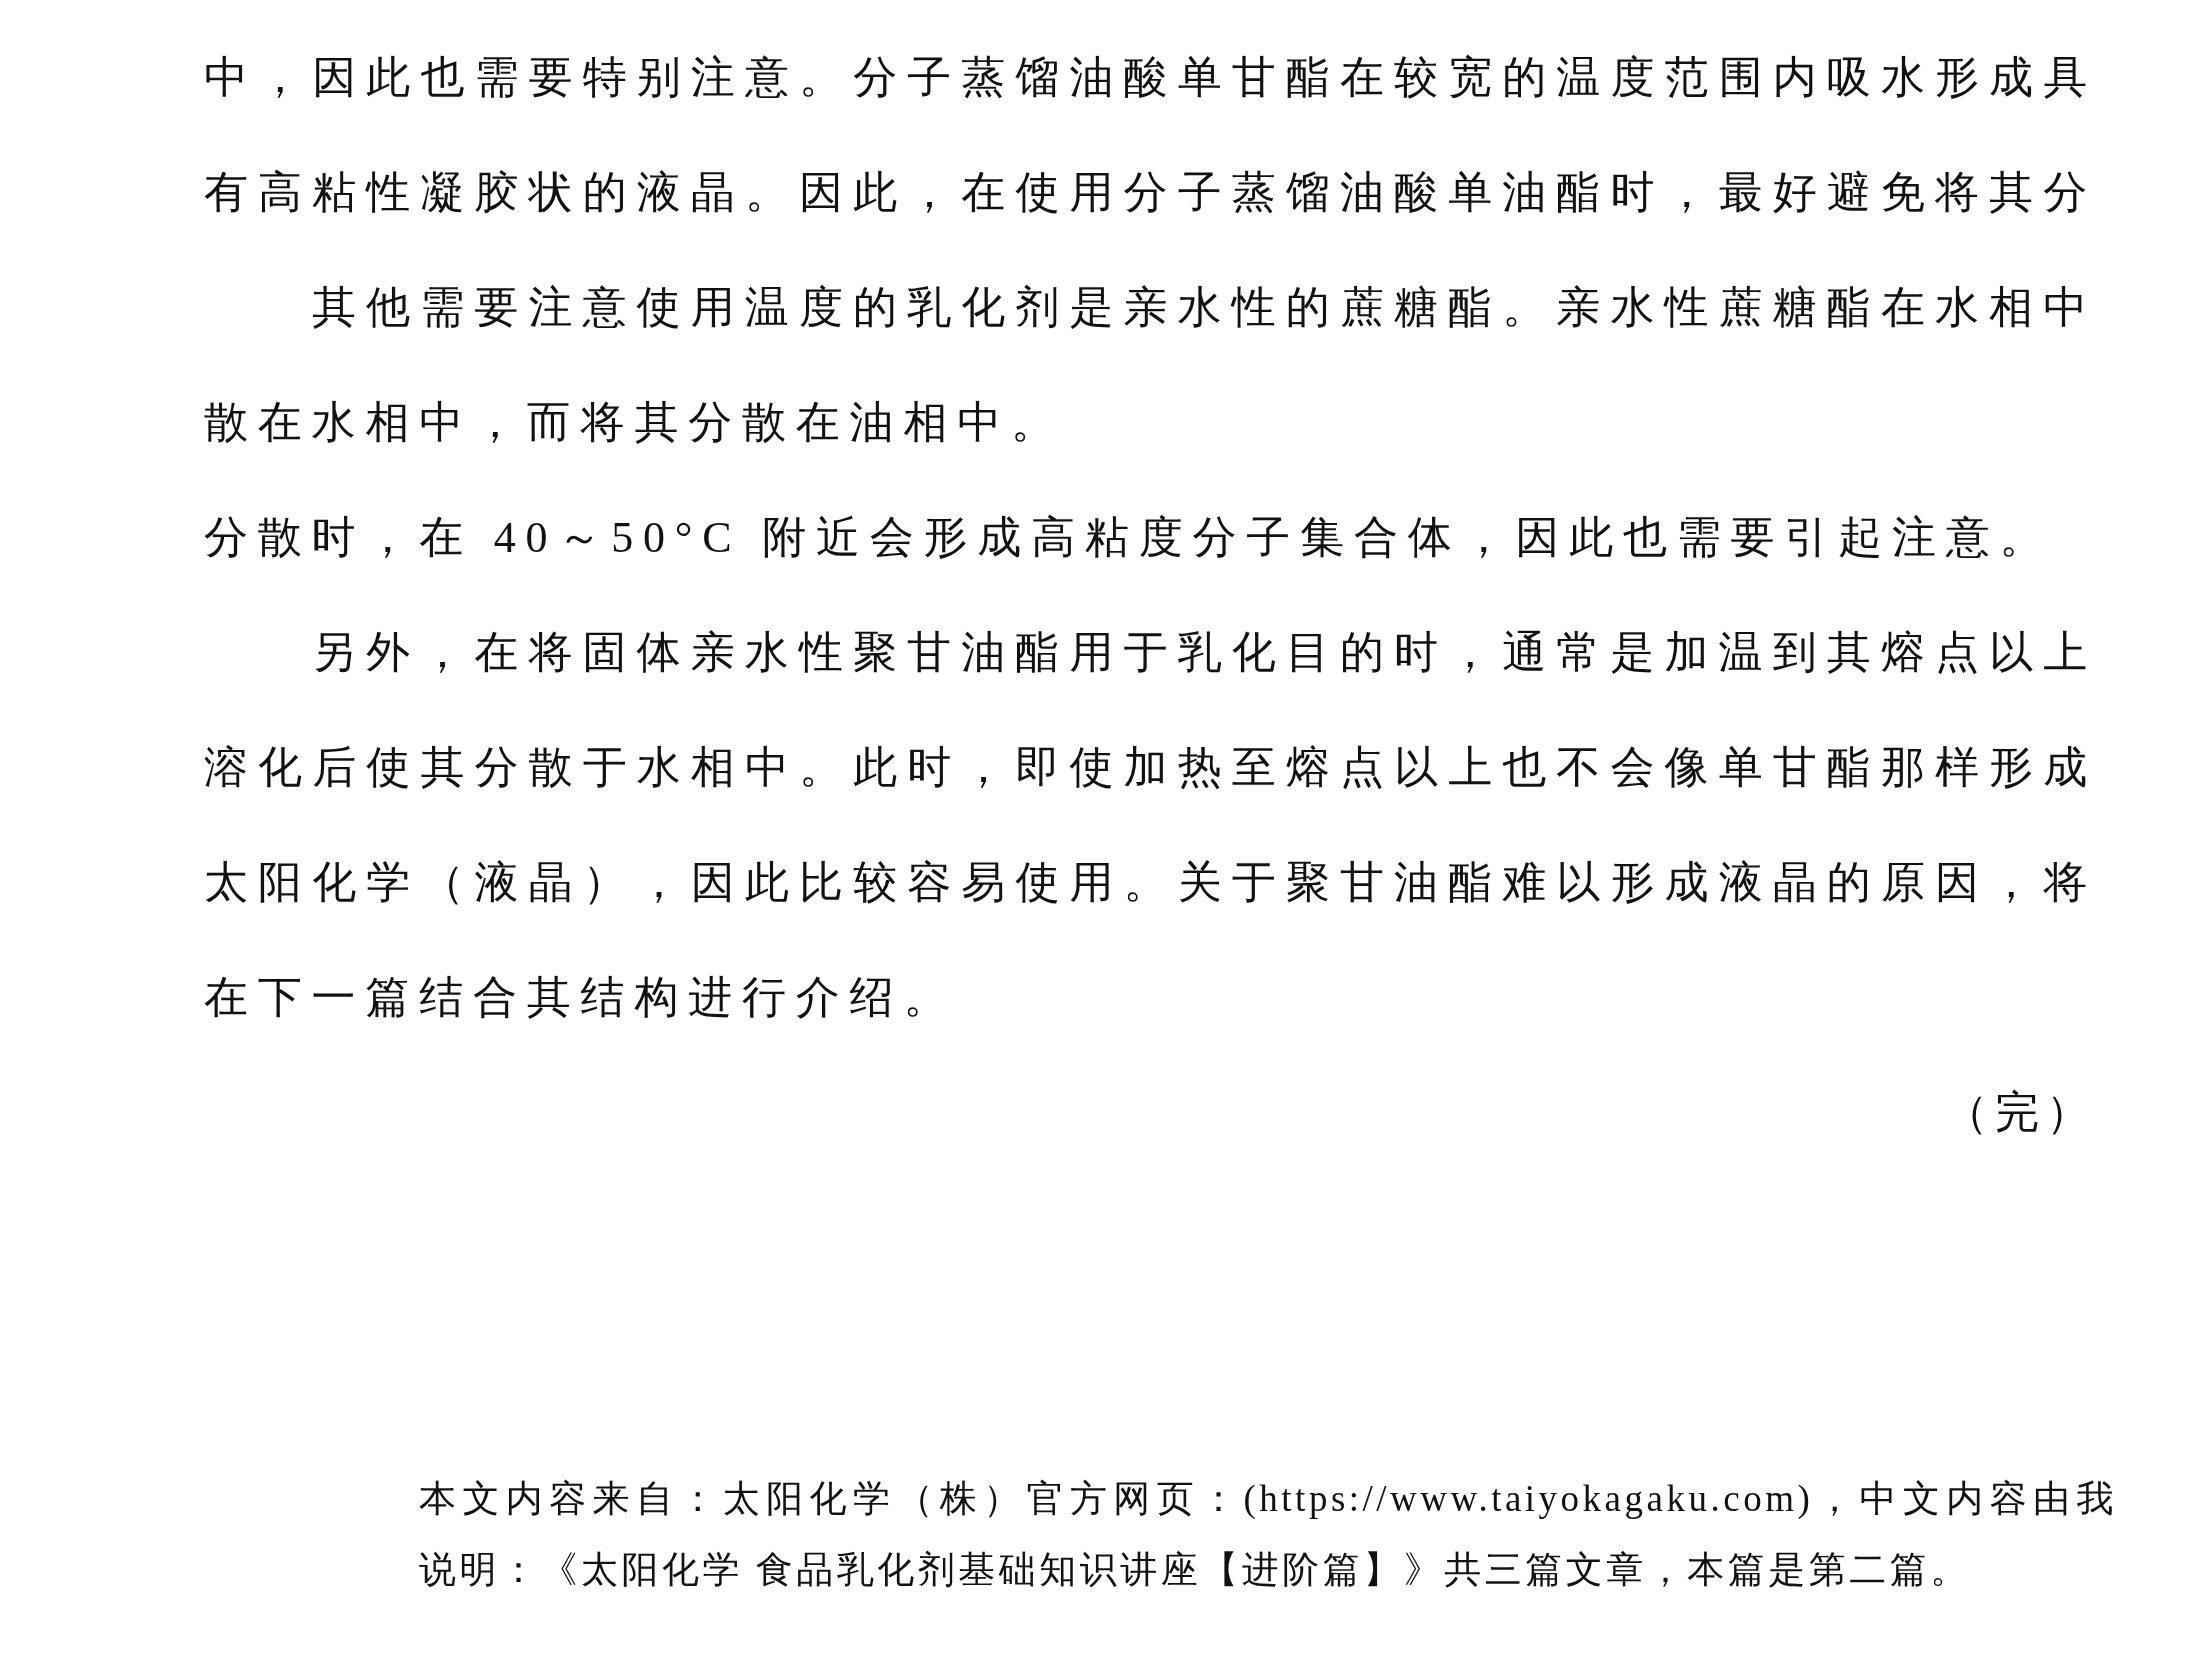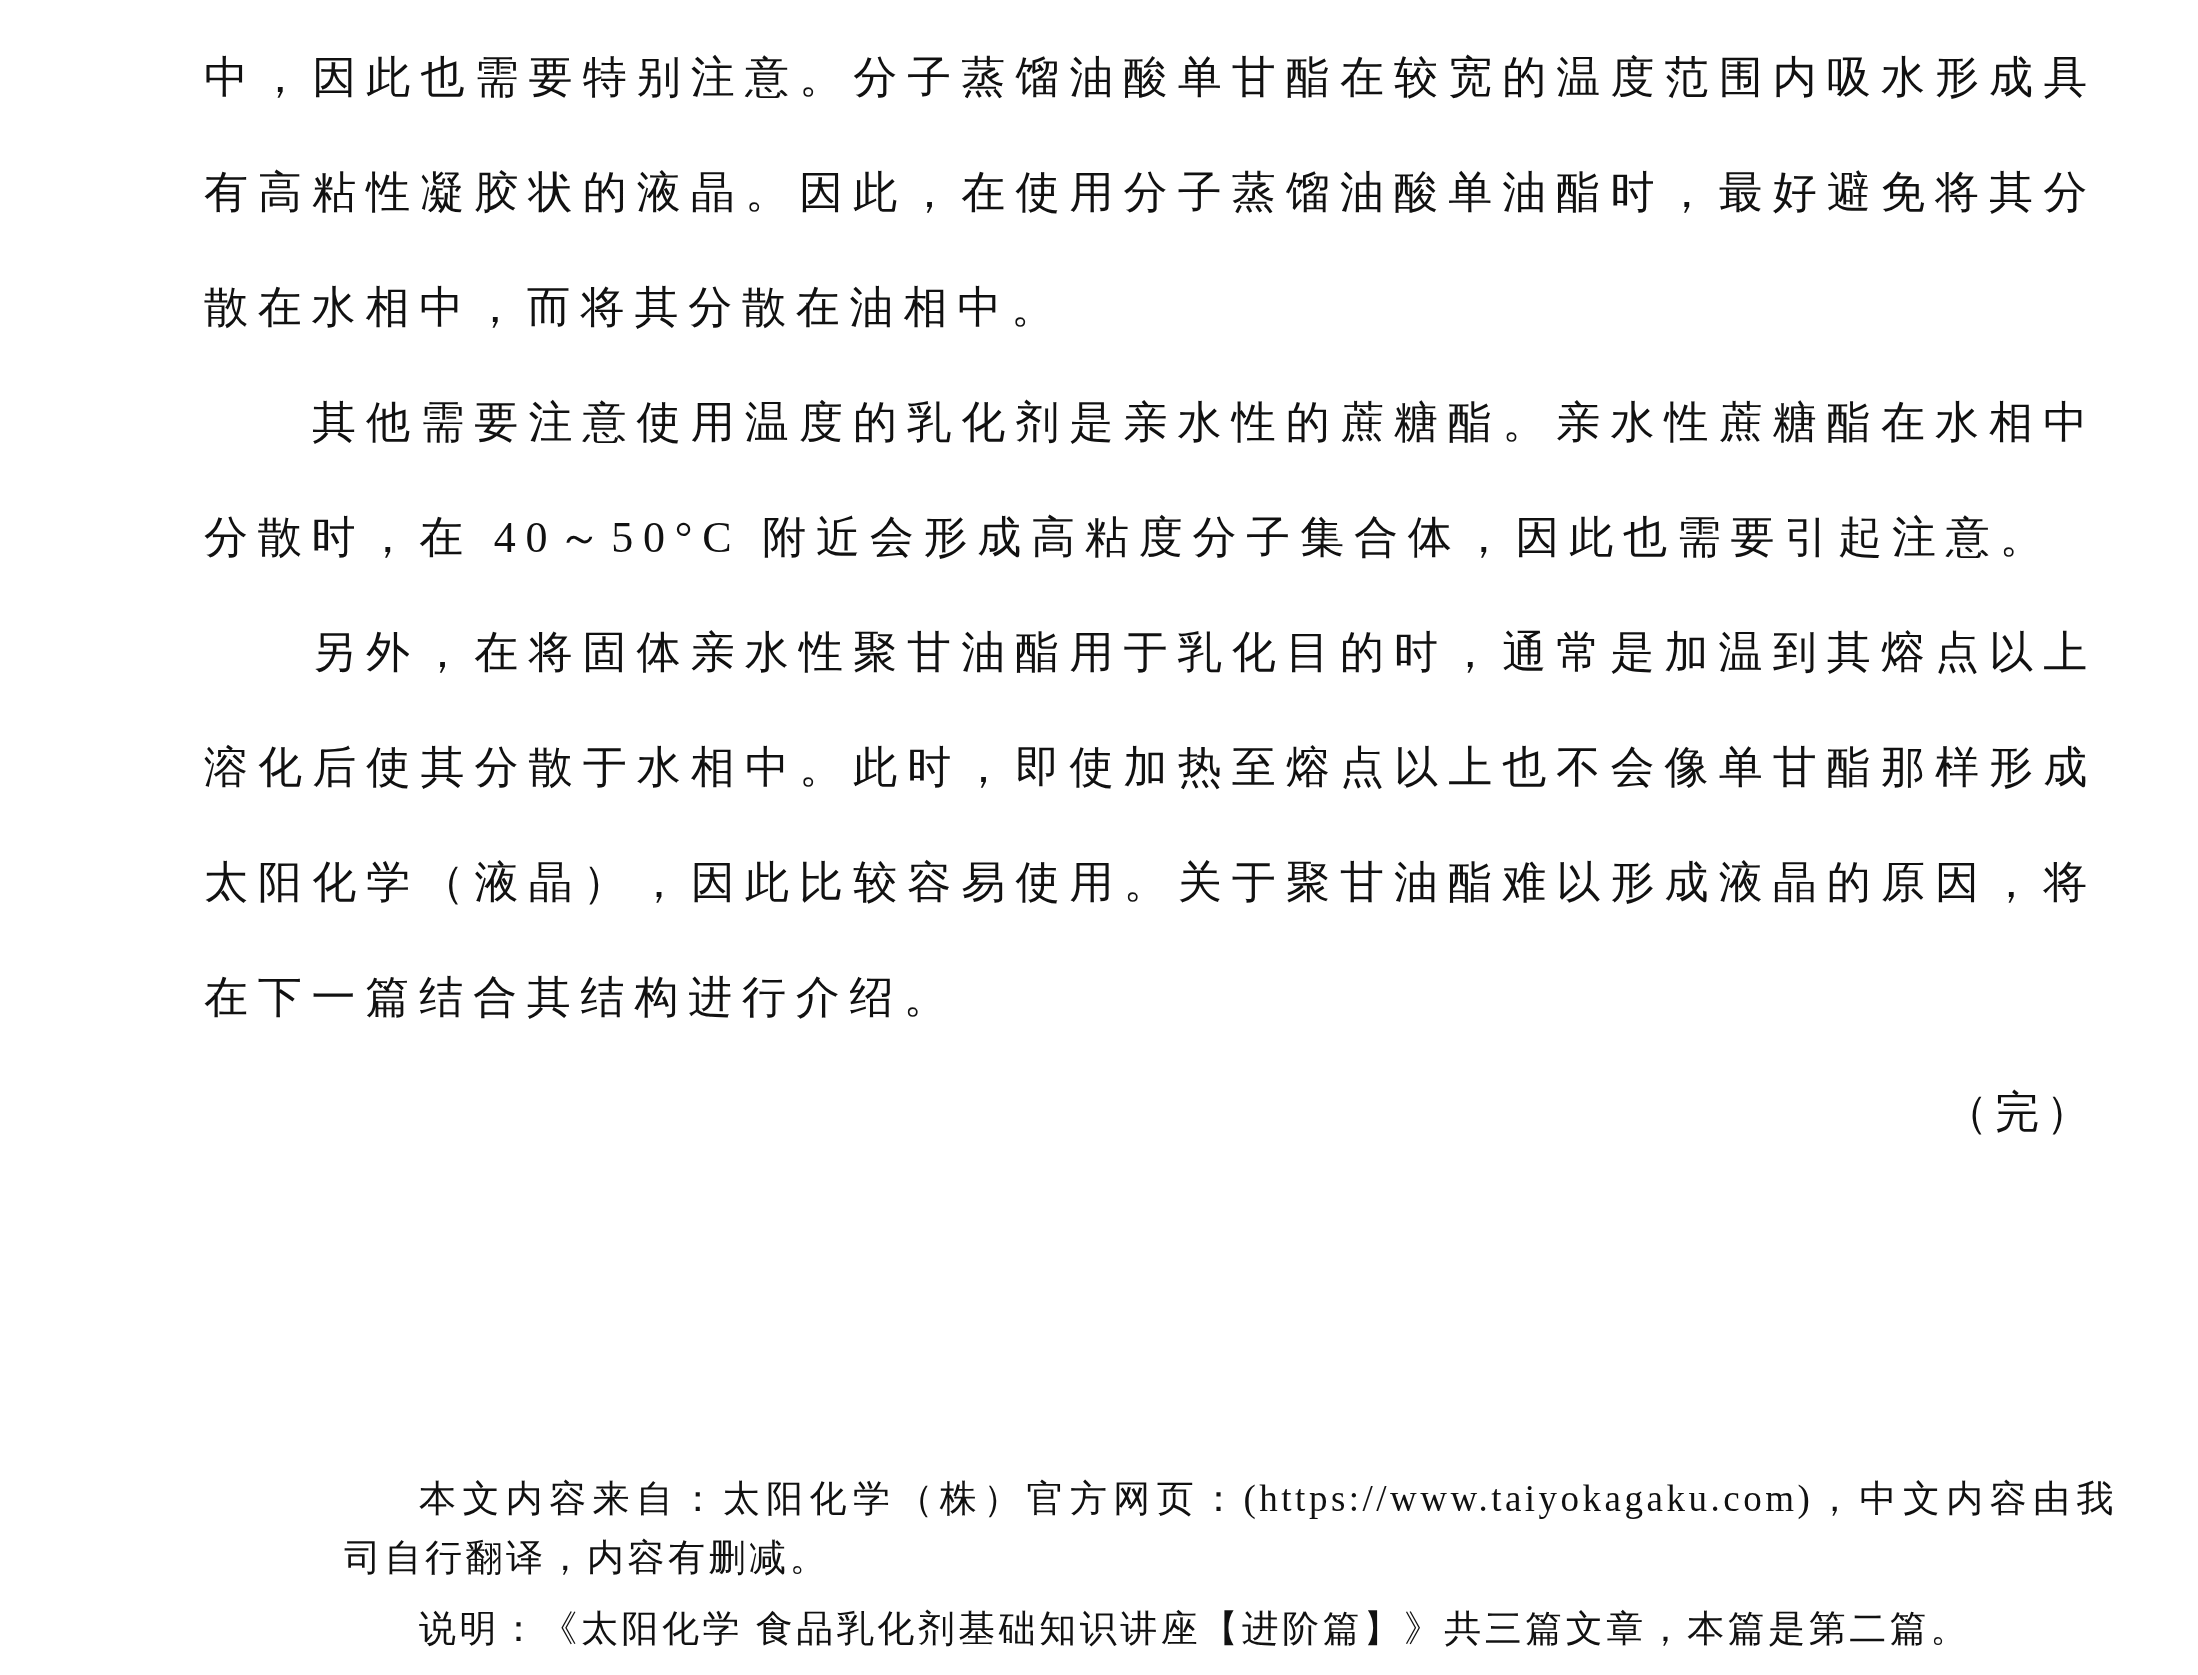--- a/index.html
+++ b/index.html
@@ -68,30 +68,29 @@
   }
 </style>
 </head>
 <body>
 
 <div class="page">
 
   <div class="body-text">
     <div class="line j">中，因此也需要特别注意。分子蒸馏油酸单甘酯在较宽的温度范围内吸水形成具</div>
     <div class="line j">有高粘性凝胶状的液晶。因此，在使用分子蒸馏油酸单油酯时，最好避免将其分</div>
+    <div class="line j indent">其他需要注意使用温度的乳化剂是亲水性的蔗糖酯。亲水性蔗糖酯在水相中</div>
     <div class="line">散在水相中，而将其分散在油相中。</div>
-    <div class="line j indent">其他需要注意使用温度的乳化剂是亲水性的蔗糖酯。亲水性蔗糖酯在水相中</div>
     <div class="line">分散时，在 40～50°C 附近会形成高粘度分子集合体，因此也需要引起注意。</div>
     <div class="line j indent">另外，在将固体亲水性聚甘油酯用于乳化目的时，通常是加温到其熔点以上</div>
     <div class="line j">溶化后使其分散于水相中。此时，即使加热至熔点以上也不会像单甘酯那样形成</div>
     <div class="line j">太阳化学（液晶），因此比较容易使用。关于聚甘油酯难以形成液晶的原因，将</div>
     <div class="line">在下一篇结合其结构进行介绍。</div>
     <div class="line right">（完）</div>
   </div>
 
   <div class="footer-text">
     <div class="f-line j indent">本文内容来自：太阳化学（株）官方网页：(https://www.taiyokagaku.com)，中文内容由我</div>
-    <div class="f-line">司自行翻译，内容有删减。</div>
     <div class="f-line gap indent">说明：《太阳化学 食品乳化剂基础知识讲座【进阶篇】》共三篇文章，本篇是第二篇。</div>
   </div>
 
 </div>
 
 
 </body></html>

